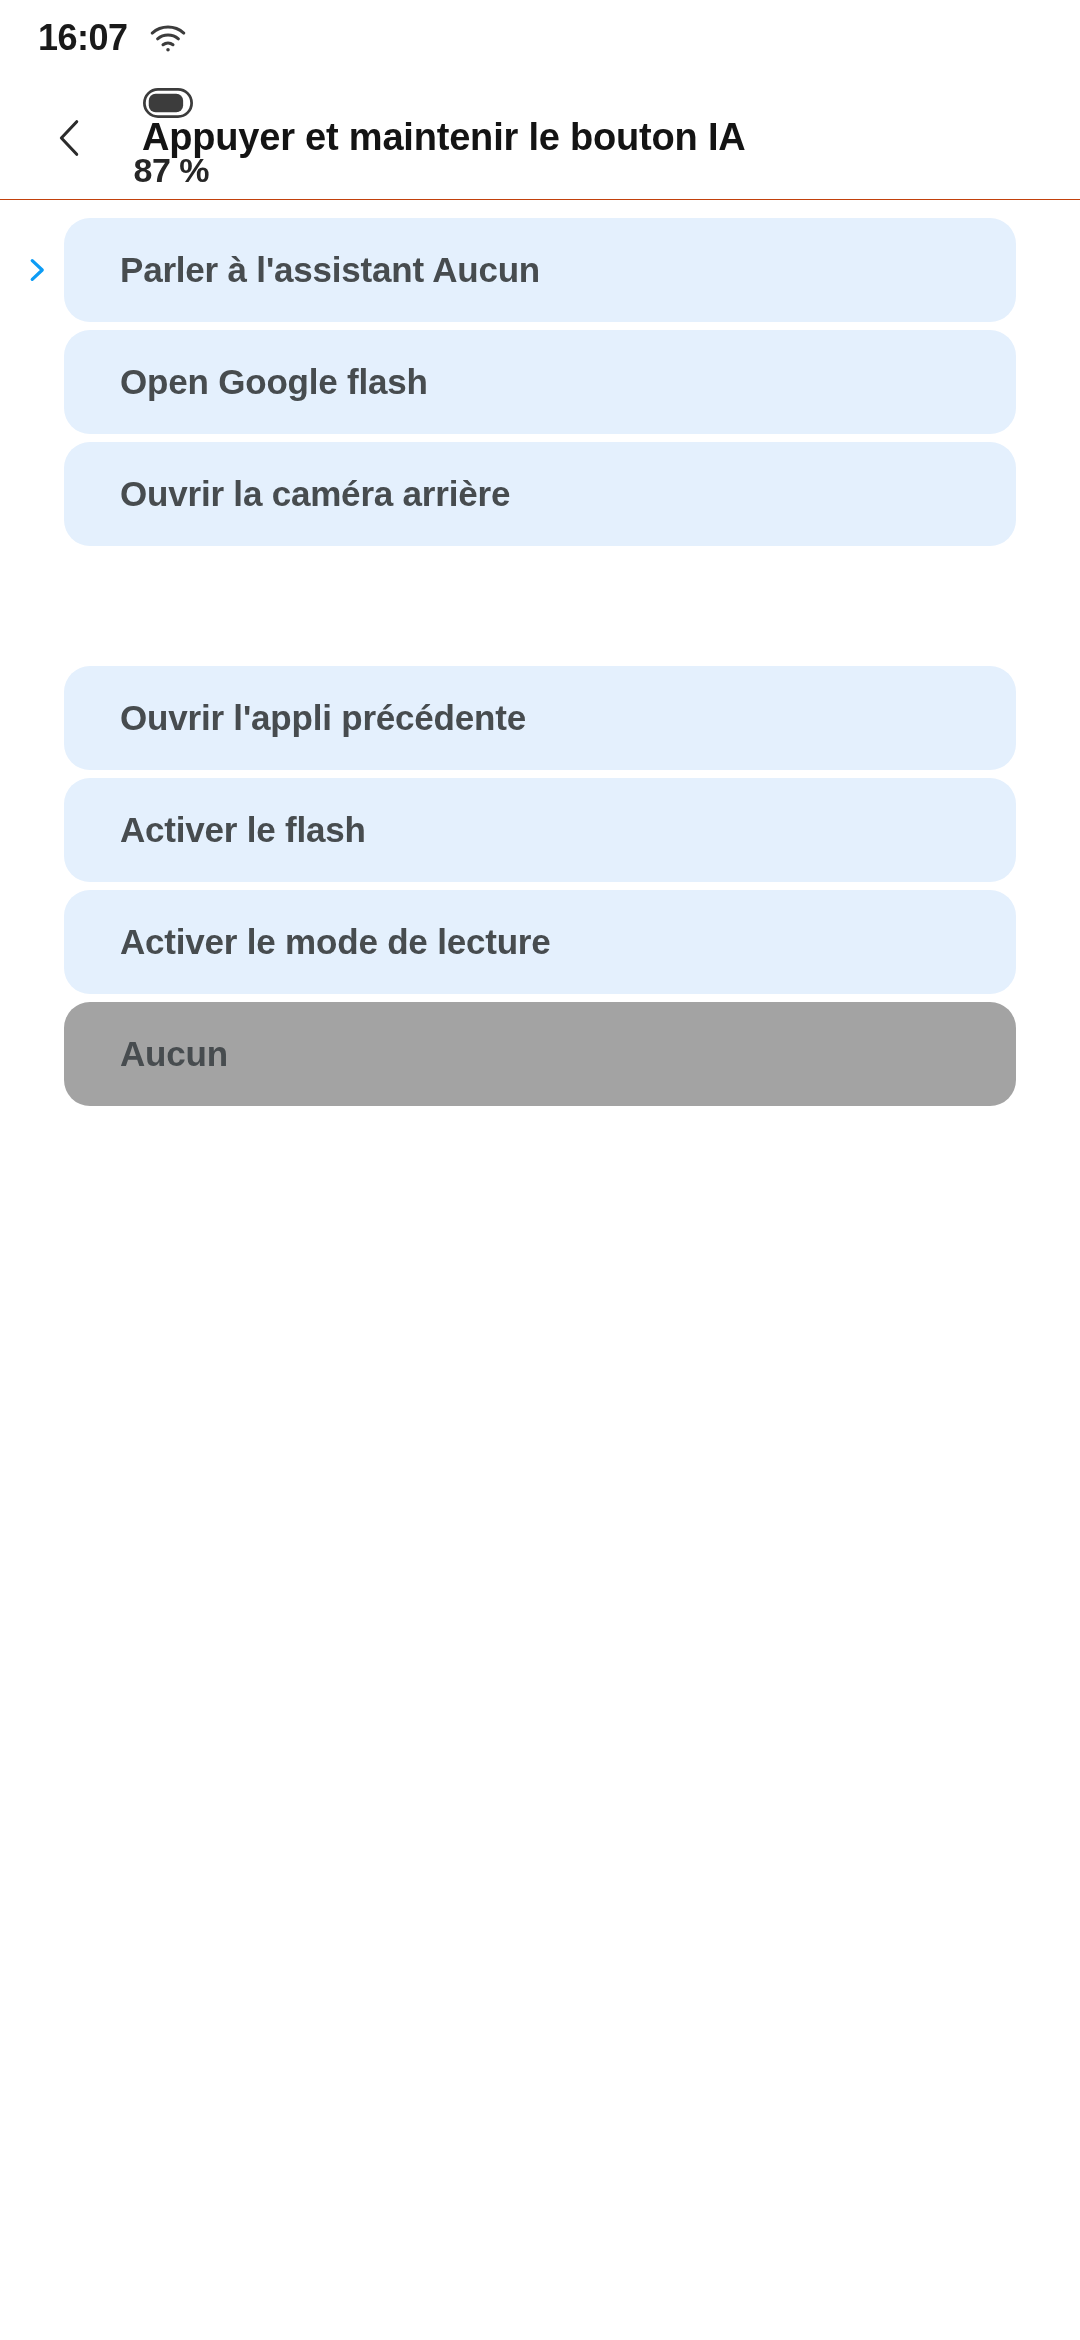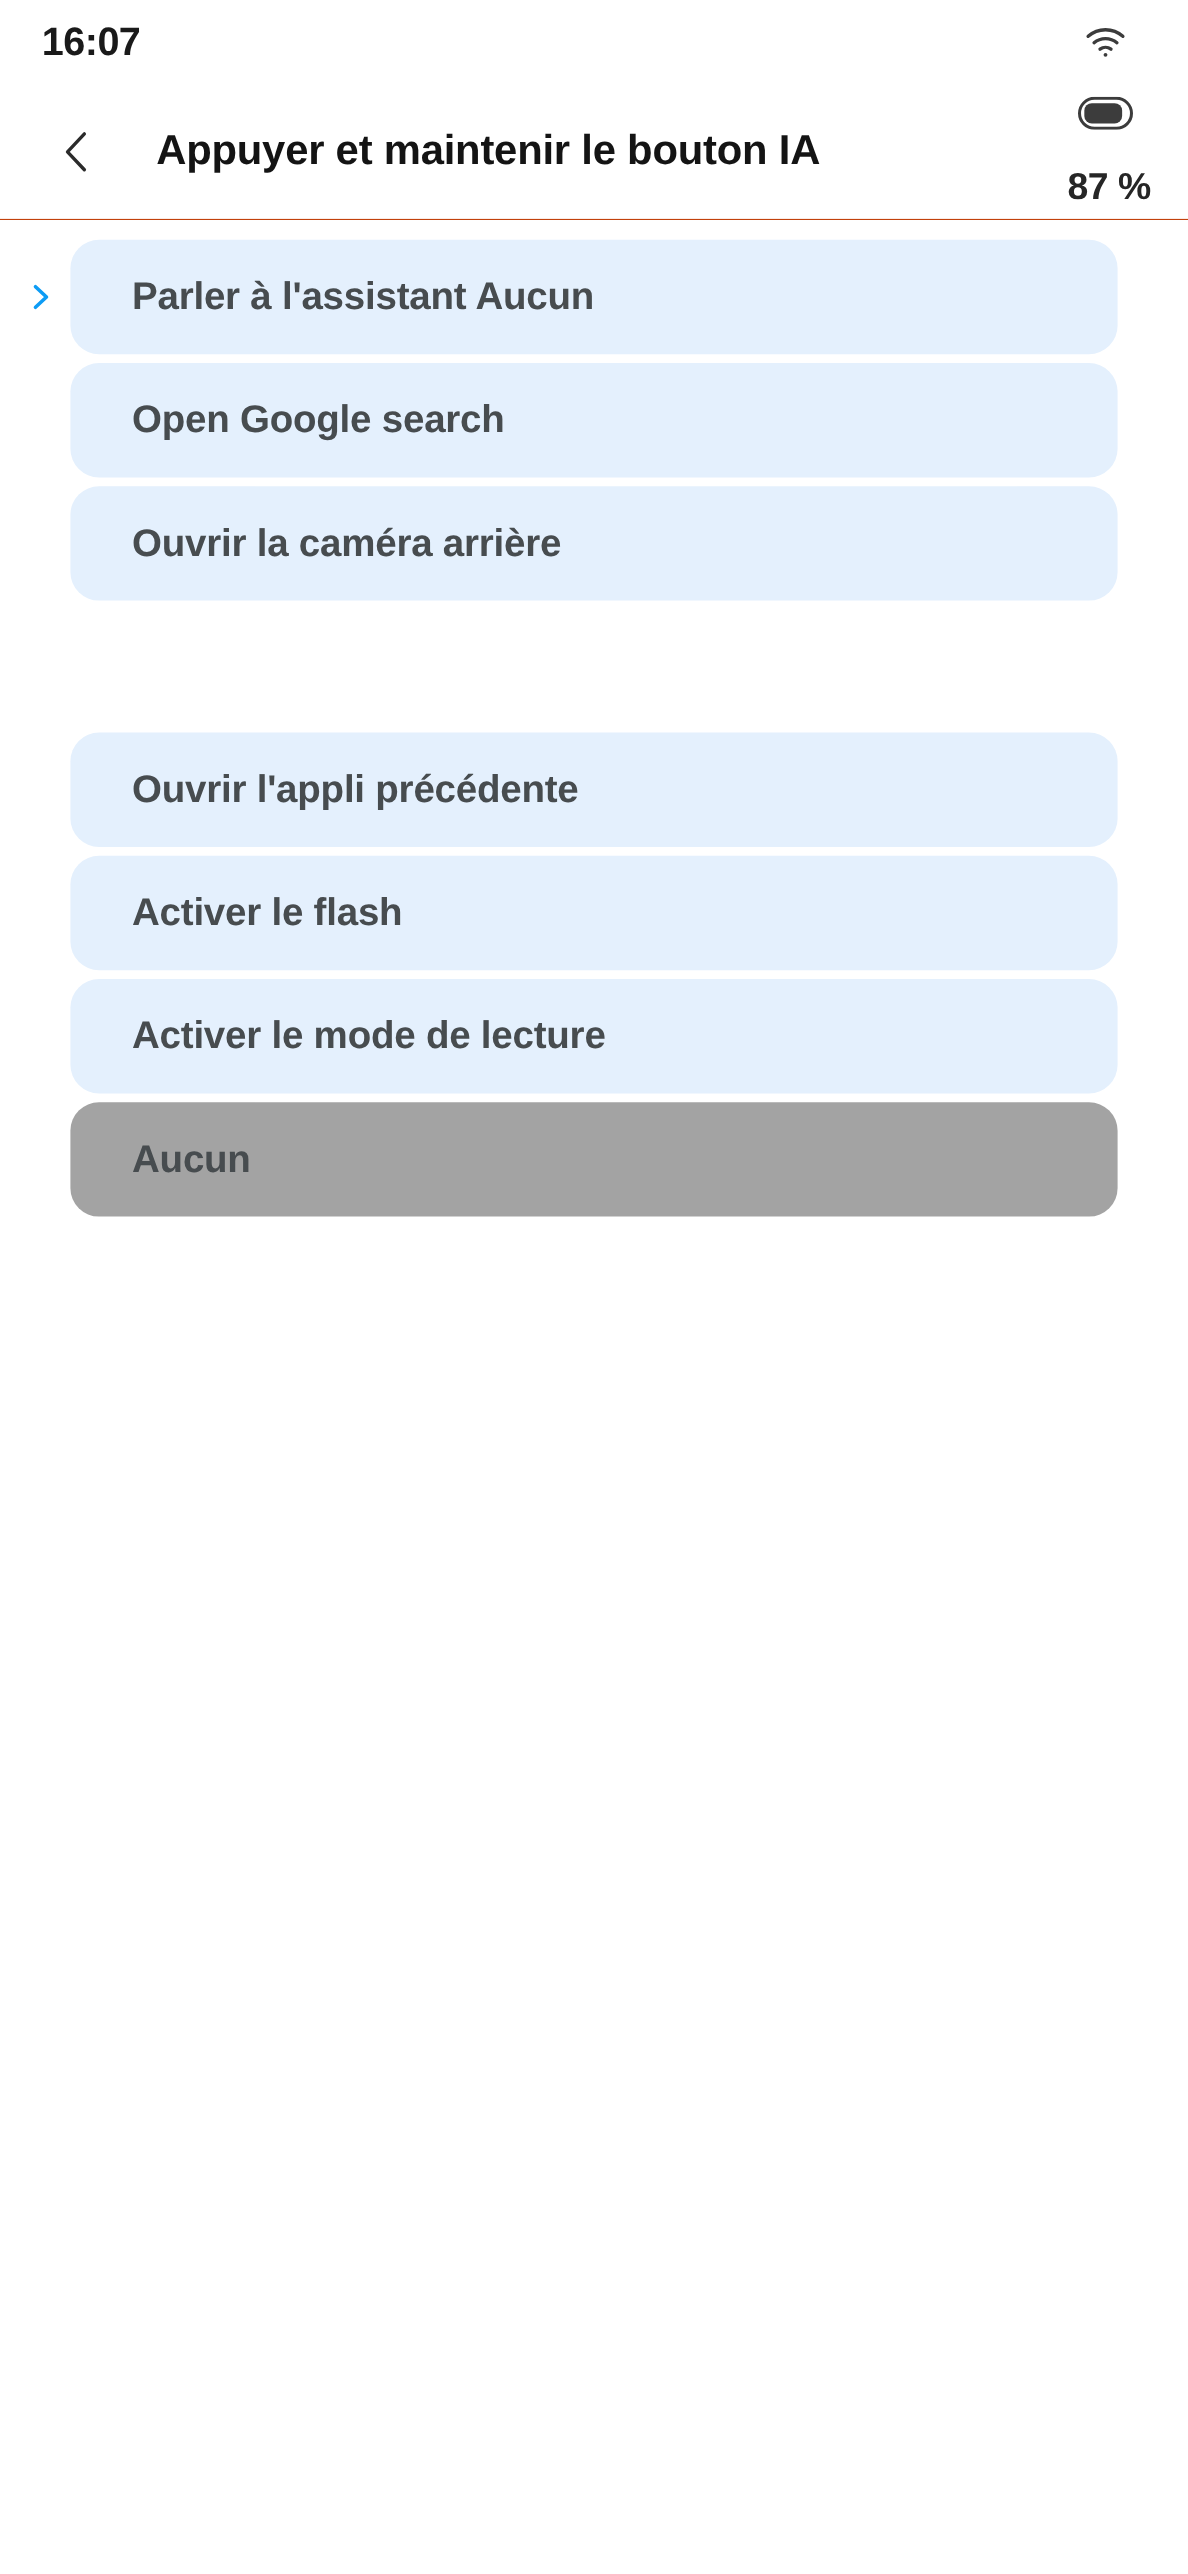--- a/index.html
+++ b/index.html
@@ -10,21 +10,20 @@
     -webkit-font-smoothing:antialiased;
     overflow:hidden;
   }
 
   
   .status-bar{
     position:relative;
     height:76px;
     display:flex;
     align-items:center;
-    justify-content:space-between;
     padding:0 34px 0 38px;
   }
   .status-time{
     font-size:36px;
     font-weight:700;
     color:#1a1a1a;
     letter-spacing:-0.5px;
   }
   .status-icons{
     display:flex;
@@ -189,21 +188,21 @@
 
   <div class="option-row">
     <div class="row-marker hidden">
       <span>
         <svg width="30" height="30" viewBox="0 0 24 24" fill="none" stroke="#0d9cf5" stroke-width="2.6" stroke-linecap="round" stroke-linejoin="round">
           <polyline points="9,4.5 17,12 9,19.5"></polyline>
         </svg>
       </span>
     </div>
     <div class="option-card blue">
-      <span class="option-label">Open Google search</span>
+      <span class="option-label">Open Google flash</span>
     </div>
   </div>
 
   <div class="option-row">
     <div class="row-marker hidden">
       <span>
         <svg width="30" height="30" viewBox="0 0 24 24" fill="none" stroke="#0d9cf5" stroke-width="2.6" stroke-linecap="round" stroke-linejoin="round">
           <polyline points="9,4.5 17,12 9,19.5"></polyline>
         </svg>
       </span>

